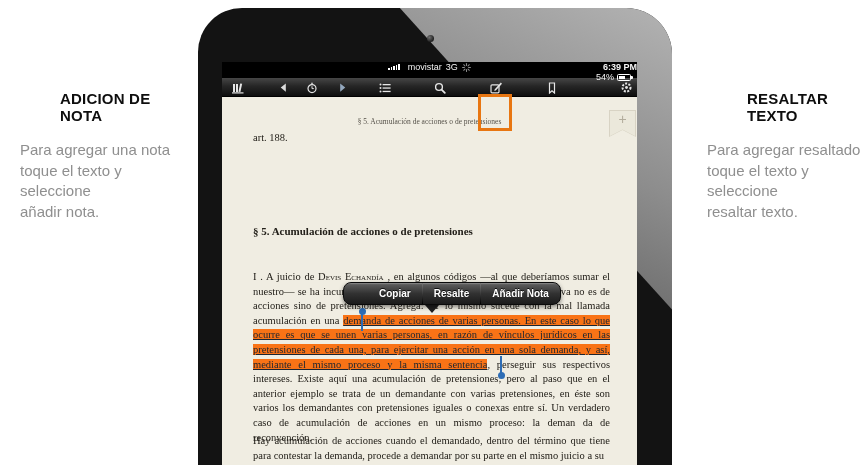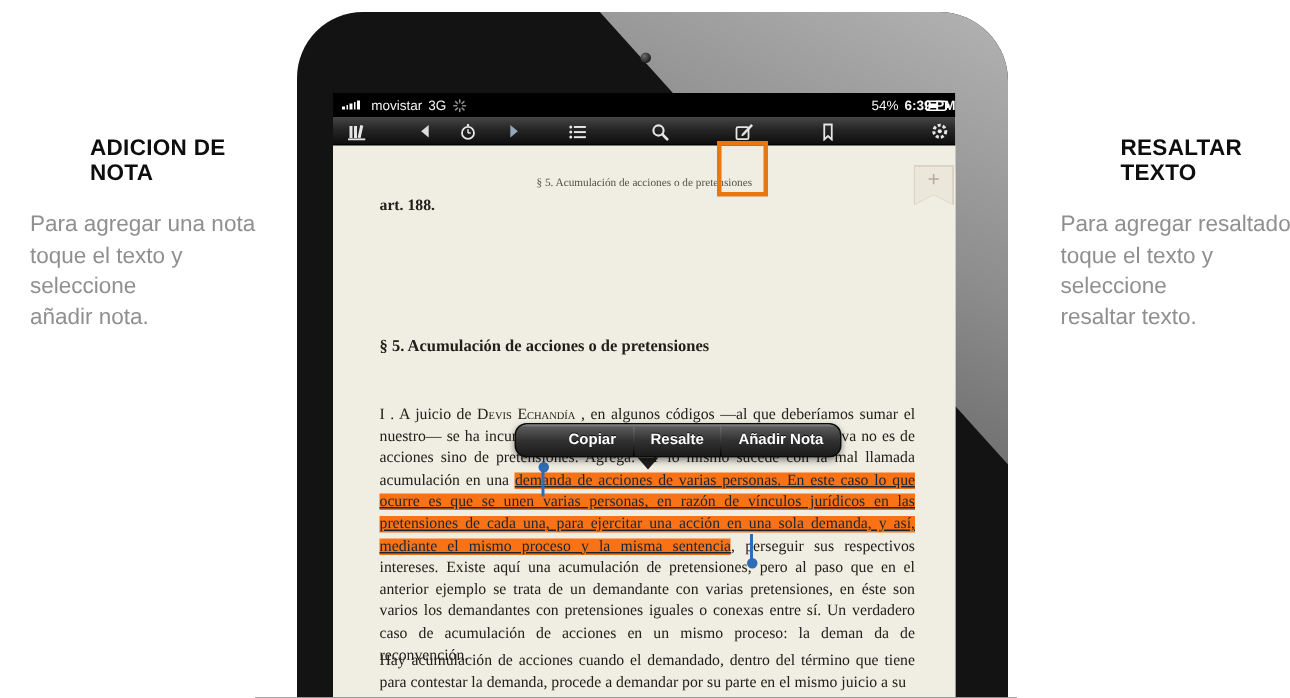--- a/index.html
+++ b/index.html
@@ -20,26 +20,26 @@
           background:linear-gradient(205deg,#b3b3b3 0%,#8d8d8d 28%,#565656 62%,#1d1d1d 95%);
           -webkit-clip-path:polygon(42.6% 0, 100% 0, 100% 66%);
           clip-path:polygon(42.6% 0, 100% 0, 100% 66%); }
   .camera { position:absolute; left:229px; top:27px; width:7px; height:7px; border-radius:50%;
             background:radial-gradient(circle at 35% 35%, #6e6e6e, #1f1f1f 70%); }
 
   .screen { position:absolute; left:24px; top:54px; width:415px; bottom:0; background:#f0ede2; overflow:hidden; }
 
   
   .status-bar { position:relative; height:16px; background:#000; color:#f4f4f4; font-size:9px;
-                display:flex; align-items:center; padding:0 6px; }
+                display:flex; align-items:center; padding:0 6px;flex-direction:column; }
   .sig { display:flex; align-items:flex-end; gap:1px; margin-right:4px; }
   .sig i { display:block; width:1.5px; background:#fff; }
   .status-left { display:flex; align-items:center; gap:4px; }
   .status-time { position:absolute; left:0; right:0; text-align:right; font-weight:bold;margin-left:13px; }
-  .status-right { margin-left:auto; display:flex; align-items:center; gap:18px; z-index:1;text-align:center; }
+  .status-right { margin-left:auto; display:flex; align-items:center; gap:3px; z-index:1;text-align:center; }
   .battery { position:relative; width:14px; height:7px; border:1px solid #fff; border-radius:1.5px; }
   .battery::after { content:""; position:absolute; right:-3px; top:1.5px; width:2px; height:3px; background:#fff; border-radius:0 1px 1px 0; }
   .battery i { position:absolute; left:1px; top:1px; bottom:1px; width:54%; background:#fff; }
 
   
   .title-bar { position:relative; height:17px; background:linear-gradient(#f79c3f,#ec7612 55%,#dd6703);
                border-bottom:1px solid #b4540a; display:flex; align-items:center; justify-content:center; }
   .title-bar .dots { position:absolute; left:0; top:0; bottom:0; width:210px; opacity:.45;
                background-image:radial-gradient(circle at 2px 2px, rgba(255,200,140,.9) 1px, transparent 1.6px);
                background-size:8px 6px; }
@@ -63,21 +63,21 @@
             -webkit-clip-path:polygon(0 0,100% 0,100% 100%,50% 74%,0 100%);
             clip-path:polygon(0 0,100% 0,100% 100%,50% 74%,0 100%); }
   .ribbon .in { position:absolute; inset:1px; background:#ebe8db;
             -webkit-clip-path:polygon(0 0,100% 0,100% 100%,50% 74%,0 100%);
             clip-path:polygon(0 0,100% 0,100% 100%,50% 74%,0 100%);
             display:flex; align-items:flex-start; justify-content:center;
             font-family:"Liberation Sans",sans-serif; font-size:14px; color:#b2ac9c; line-height:17px; }
 
   .btxt { position:absolute; left:31px; width:357px; font-size:10.5px; line-height:14.6px;
           text-align:justify; }
-  .art { top:17px; width:auto;font-weight:bold; }
+  .art { top:17px; width:auto; }
   .para-intro { top:36px; }
   .sec-head { top:110px; font-size:11px; font-weight:bold; width:auto; }
   .para-main { top:156px; }
   .para-last { top:320px; }
   .smallcaps { font-variant:small-caps; }
   .sel { background:#f97316; color:#1c2531;text-decoration:underline; }
 
   
   .handle { position:absolute; width:2px; background:#2e6db5; z-index:15; }
   .handle-start { left:139px; top:198px; height:19px; }

